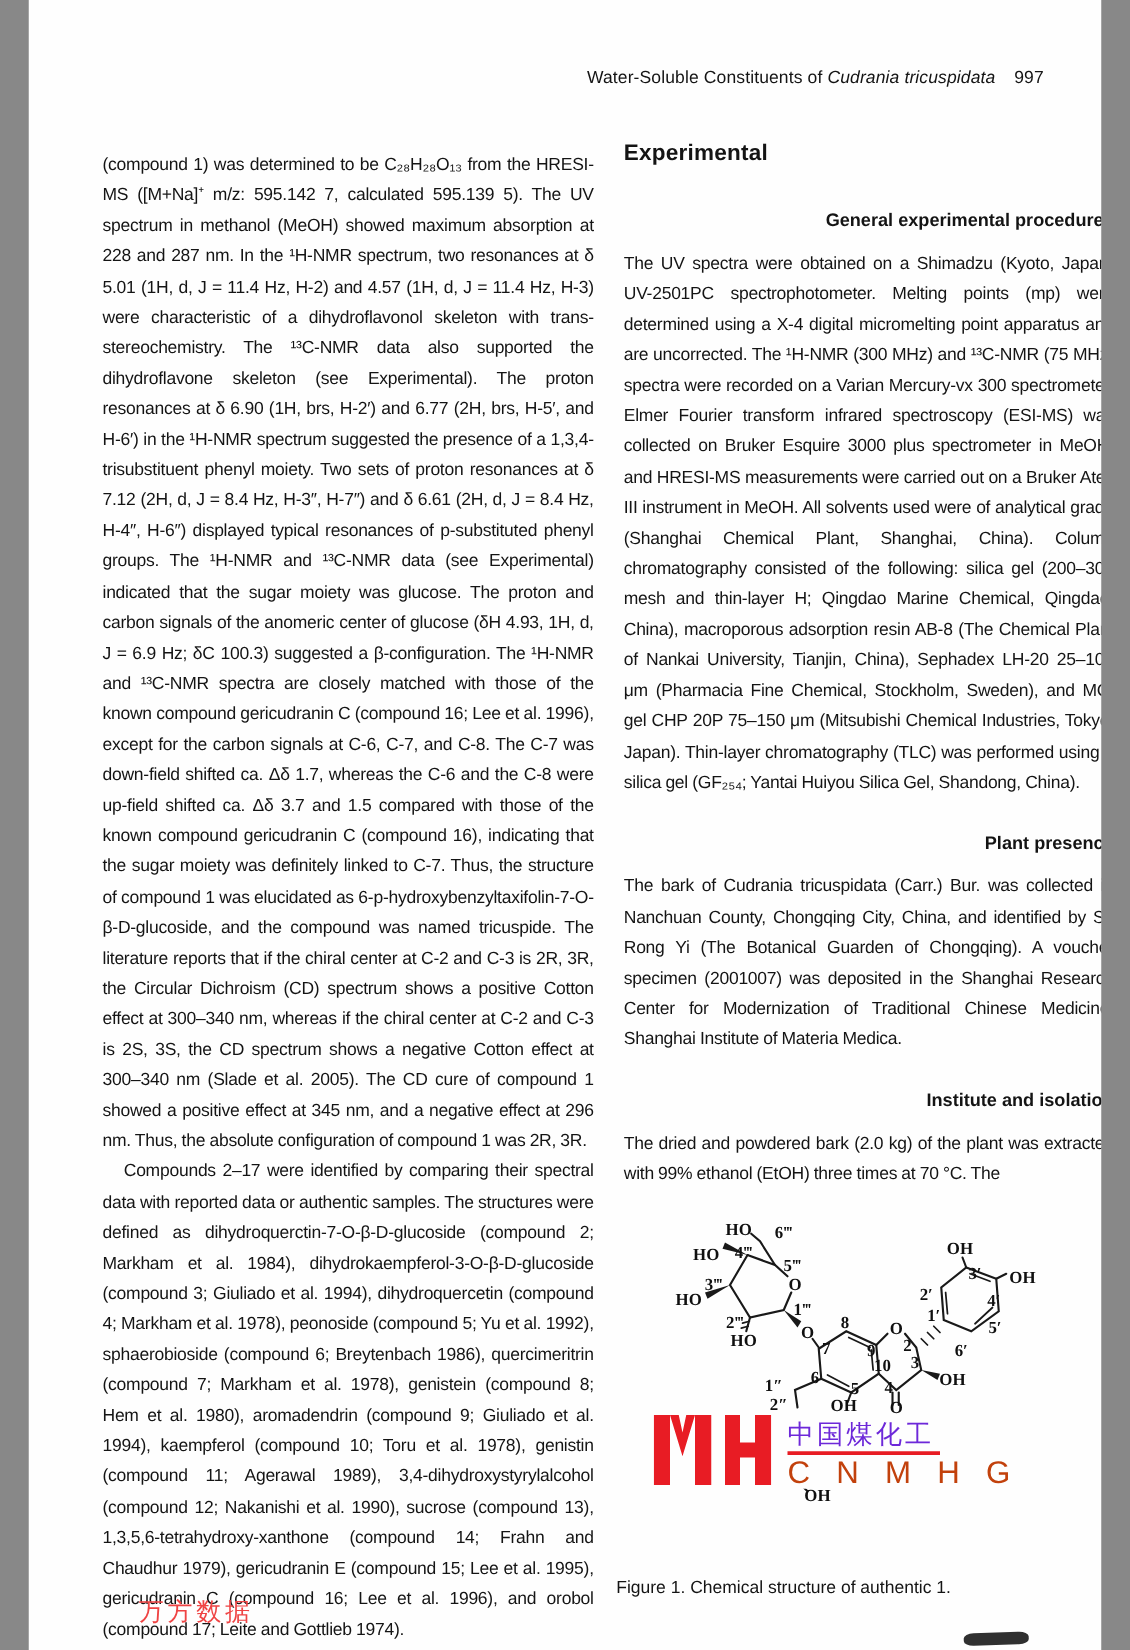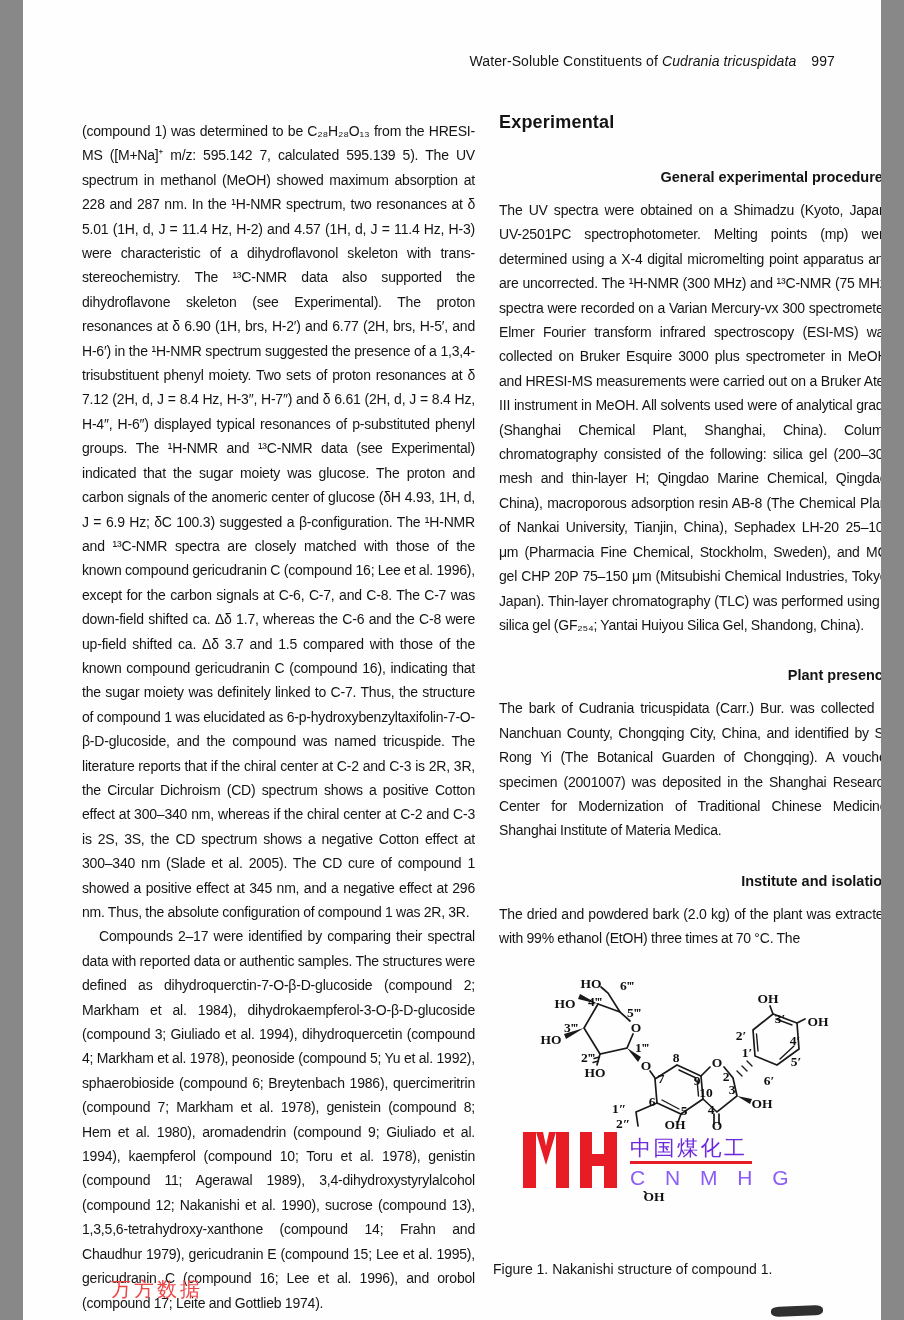--- a/index.html
+++ b/index.html
@@ -54,21 +54,21 @@
     background:#fefefe; padding:0 8px 2px 4px;
   }
   .wm-logo { display:block; }
   .wm-text { margin-left:13px; margin-top:4px; }
   .wm-cn {
     font-size:21px; letter-spacing:2.5px; color:#6d28d9;
     line-height:23px; font-weight:500; white-space:nowrap;
   }
   .wm-underline { height:3px; width:122px; margin-top:2px; }
   .wm-latin {
-    font-size:21px; letter-spacing:7px; color:#8b5cf6;
+    font-size:25px; letter-spacing:7px; color:#c2410c;
     line-height:22px; margin-top:3px; white-space:nowrap;
   }
 
   .caption { position:absolute; left:470px; top:1261px; font-size:14px; }
   .caption b { font-weight:400; }
 
   .footer-mark {
     position:absolute; left:88px; top:1276px;
     font-size:20px; letter-spacing:3px; color:#ef4444;
   }
@@ -200,20 +200,20 @@
       </svg>
       <div class="wm-text">
         <div class="wm-cn">中国煤化工</div>
         <div class="wm-underline" style="background:#e81c24;"></div>
         <div class="wm-latin">C N M H G</div>
       </div>
     </div>
   </div>
 
   <div class="caption">
-    <b>Figure 1.</b><span> Nakanishi structure of compound </span><b>1</b><span>.</span>
+    <b>Figure 1.</b><span> Chemical structure of authentic </span><b>1</b><span>.</span>
   </div>
 
   <div class="footer-mark">万方数据</div>
 
   <div class="smudge"></div>
 
 </div>
 
 </body></html>

